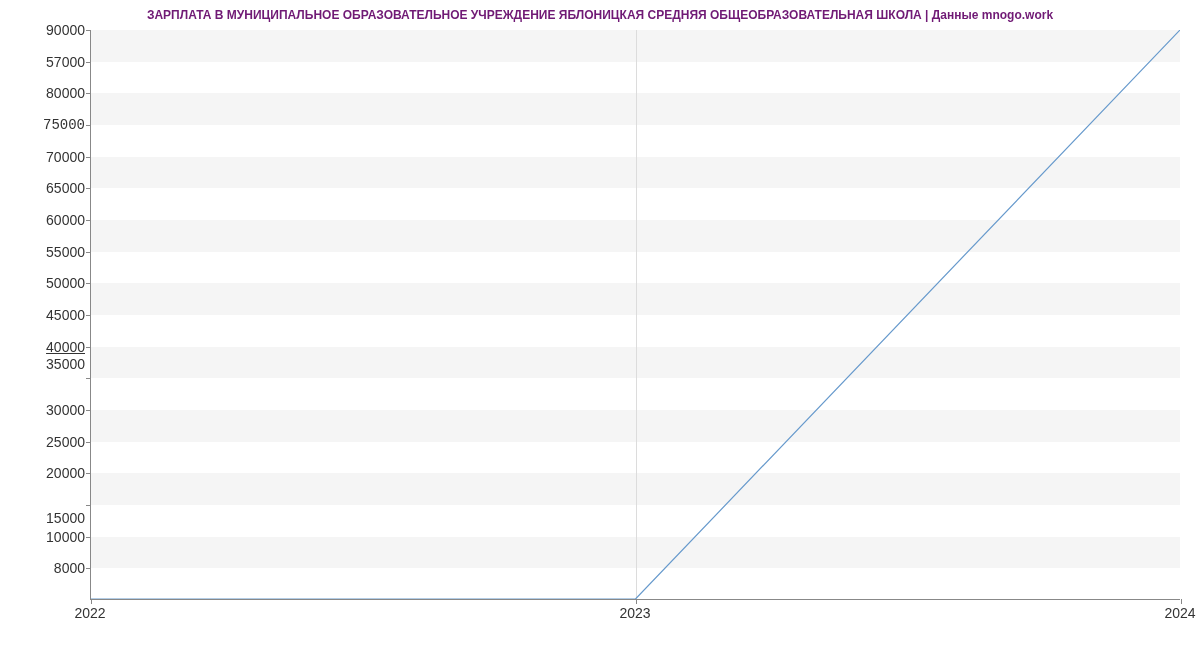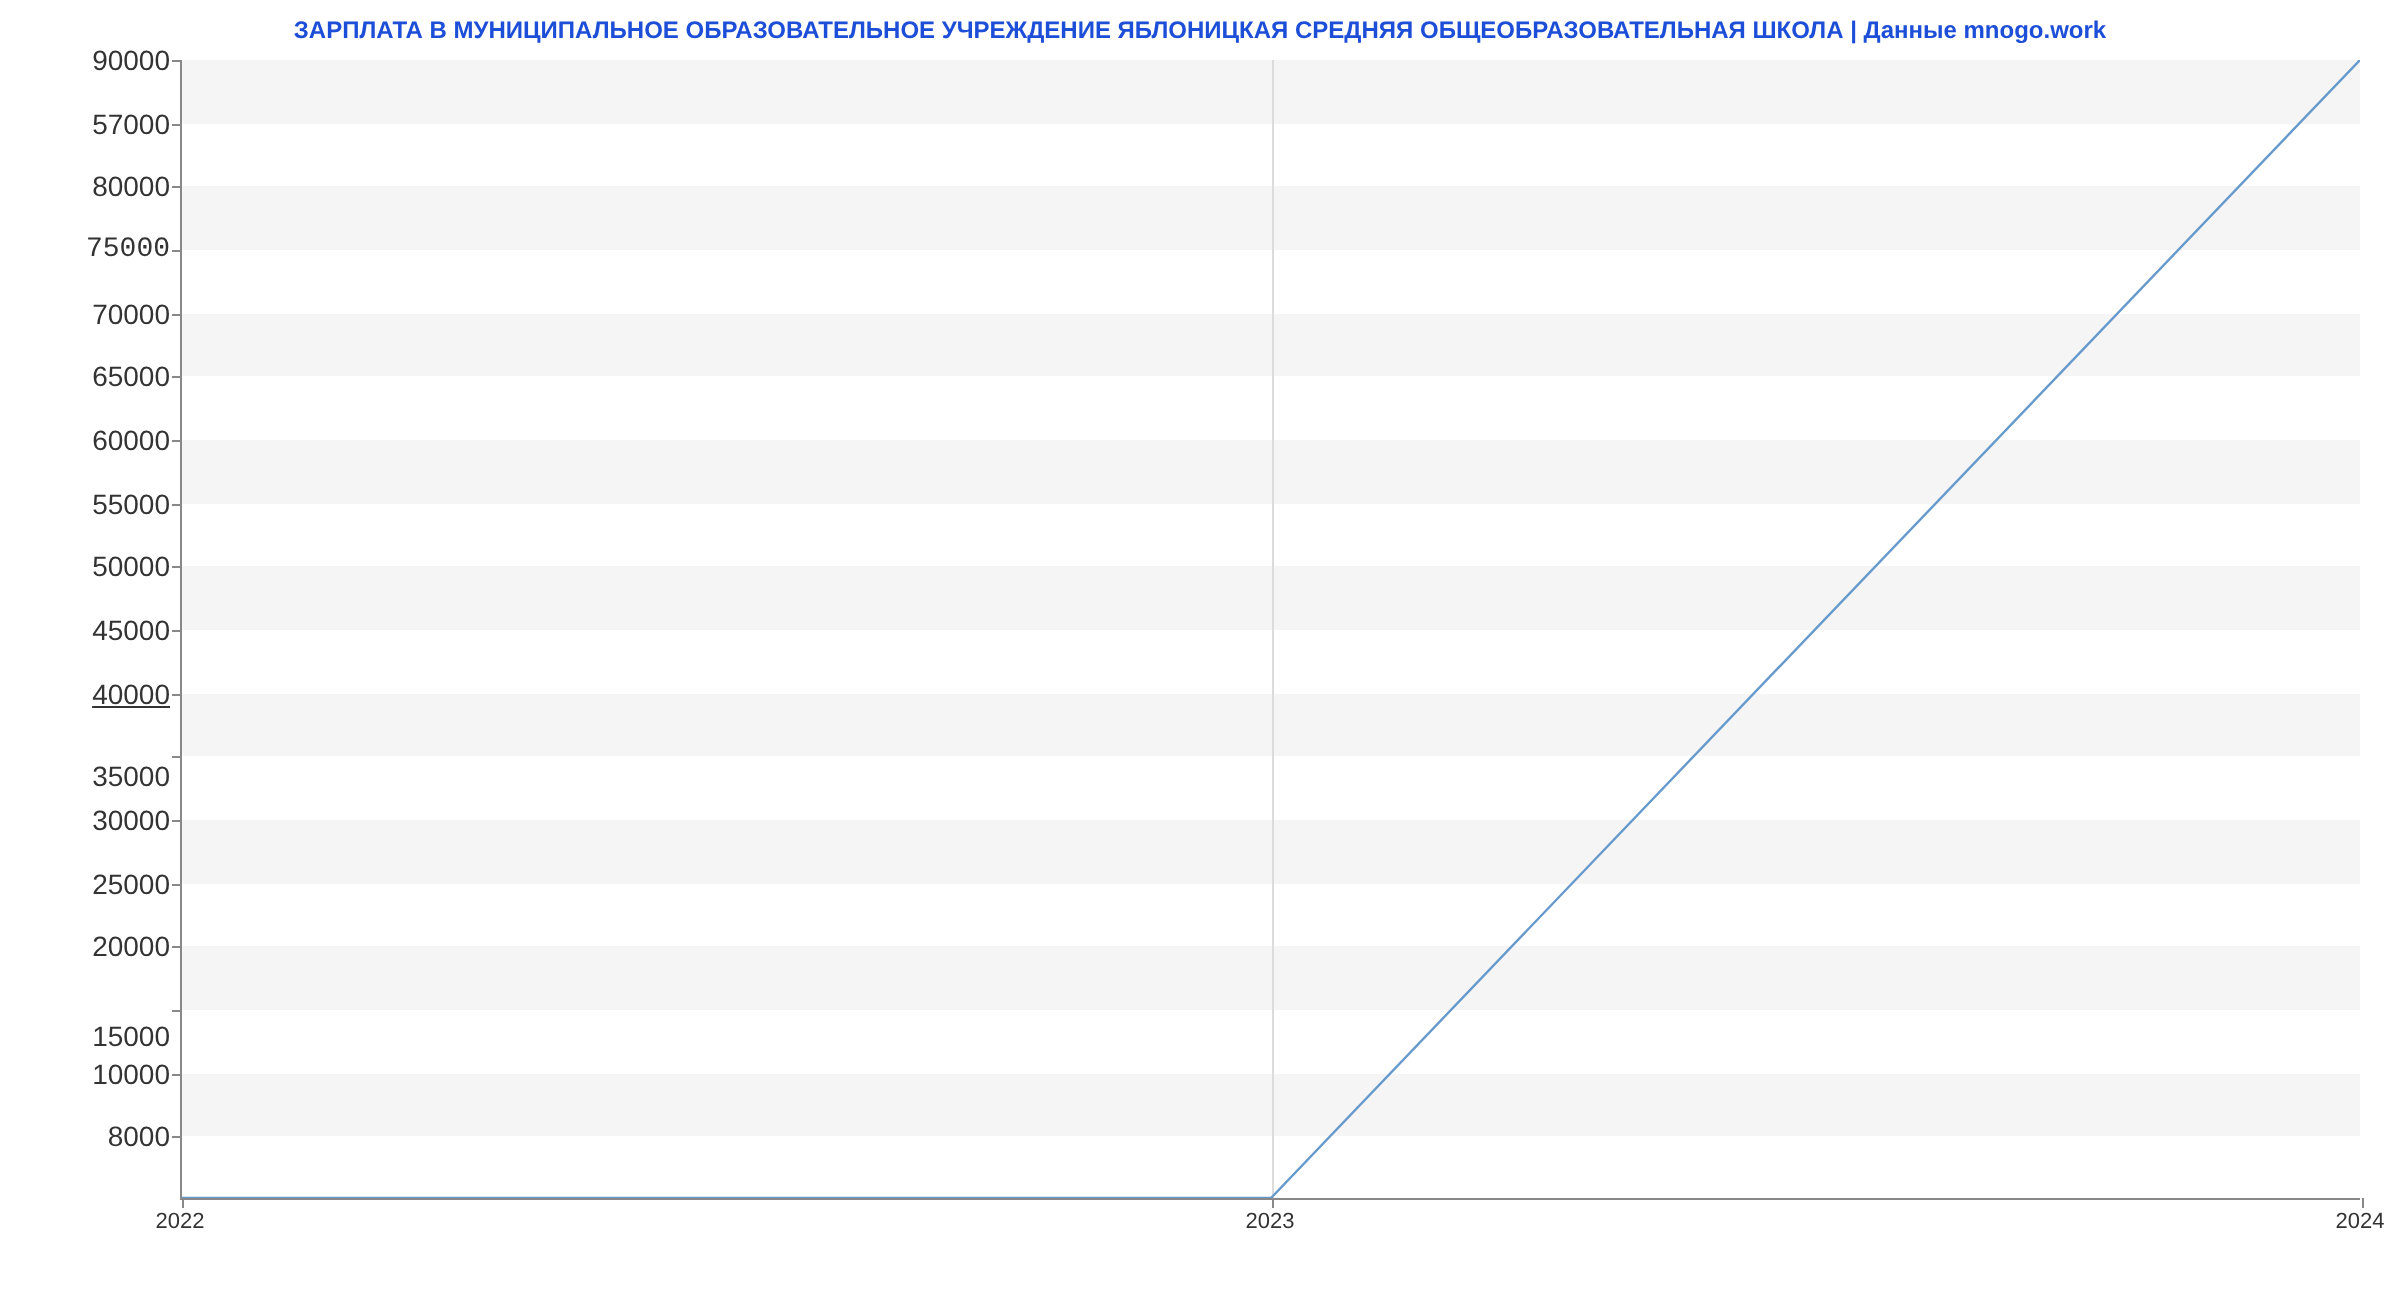--- a/index.html
+++ b/index.html
@@ -18,21 +18,21 @@
     height: 650px;
   }
   .chart-title {
     position: absolute;
     top: 8px;
     left: 0;
     right: 0;
     text-align: center;
     font-size: 12px;
     font-weight: bold;
-    color: #1d4ed8;
+    color: #701a75;
   }
   .plot-area {
     position: absolute;
     left: 90px;
     top: 30px;
     width: 1090px;
     height: 570px;
     border-left: 1px solid #888;
     border-bottom: 1px solid #888;
   }
@@ -61,21 +61,21 @@
   .y-tick {
     position: absolute;
     left: -5px;
     width: 5px;
     height: 1px;
     background: #888;
   }
   .x-tick-label {
     position: absolute;
     top: 605px;
-    font-size: 11px;
+    font-size: 14px;
     color: #333;
     transform: translateX(-50%);
   }
   .x-tick {
     position: absolute;
     bottom: -5px;
     width: 1px;
     height: 5px;
     background: #888;
   }
@@ -130,21 +130,21 @@
       <svg class="data-line" width="1090" height="570" viewBox="0 0 1090 570" preserveAspectRatio="none">
         <path d="M0 570 L545 570 L1090 0" fill="none" stroke="#6699cc" stroke-width="1.2"></path>
       </svg>
     </div>
 <div class="y-tick-label" style="top: 568.333px;">8000</div>
     <div class="y-tick-label" style="top: 536.667px;">10000</div>
     <div class="y-tick-label" style="top: 505px; margin-top: 13px;">15000</div>
     <div class="y-tick-label" style="top: 473.333px;">20000</div>
     <div class="y-tick-label" style="top: 441.667px;">25000</div>
     <div class="y-tick-label" style="top: 410px;">30000</div>
-    <div class="y-tick-label" style="top: 388px;">35000</div>
+    <div class="y-tick-label" style="top: 364px;">35000</div>
     <div class="y-tick-label" style="top: 346.667px; text-decoration: underline;">40000</div>
     <div class="y-tick-label" style="top: 315px;">45000</div>
     <div class="y-tick-label" style="top: 283.333px;">50000</div>
     <div class="y-tick-label" style="top: 251.667px; text-align: right;">55000</div>
     <div class="y-tick-label" style="top: 220px;">60000</div>
     <div class="y-tick-label" style="top: 188.333px;">65000</div>
     <div class="y-tick-label" style="top: 156.667px;">70000</div>
     <div class="y-tick-label" style="top: 125px; font-family: Liberation Mono, monospace;">75000</div>
     <div class="y-tick-label" style="top: 93.3333px;">80000</div>
     <div class="y-tick-label" style="top: 61.6667px;">57000</div>

